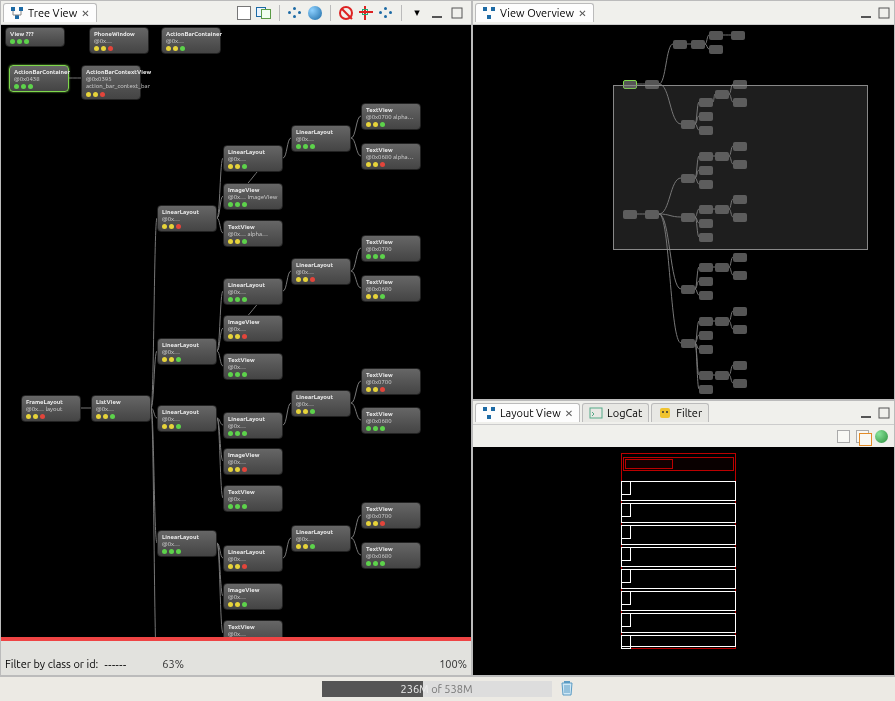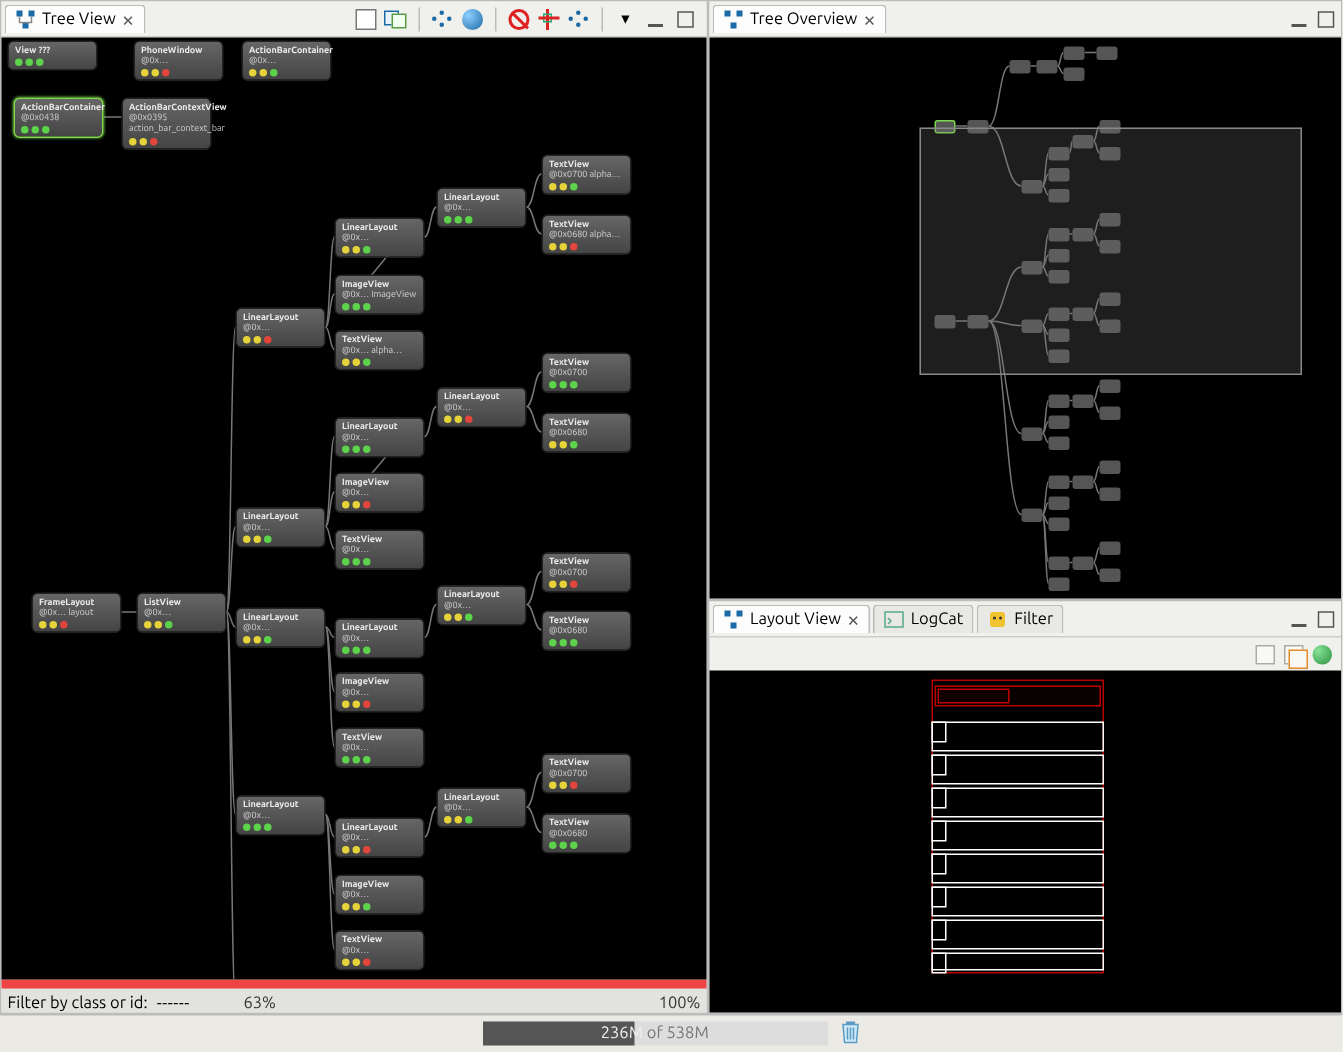--- a/index.html
+++ b/index.html
@@ -90,26 +90,26 @@
     overflow: hidden;
   }
   .layout-content {
     flex: 1;
     background: #000;
     position: relative;
     overflow: hidden;
   }
   .footerbar {
     display: flex;
-    align-items: flex-end;
+    align-items: flex-start;
     height: 22px;
     background: #e2e2de;
-    border-top: 6px solid #ef4444;
+    border-top: 4px solid #ef4444;
     font-size: 11px;
-    padding: 0 4px;
+    padding: 17px 4px;
     gap: 6px;
   }
   .zoom-link { color: #333; cursor: pointer; }
   .filter-input {
     border: none;
     background: transparent;
     font-size: 11px;
     width: 40px;
   }
 
@@ -683,21 +683,21 @@
     <div class="panel">
       <div class="tabbar">
         <div class="tab">
           <span>
             <svg class="svg16" viewBox="0 0 14 14">
                 <rect x="1" y="1" width="4" height="4" fill="#1c6aa5"></rect>
                 <rect x="9" y="1" width="4" height="4" fill="#1c6aa5"></rect>
                 <rect x="5" y="9" width="4" height="4" fill="#1c6aa5"></rect>
               </svg>
           </span>
-          <span>Tree Overview</span>
+          <span>View Overview</span>
           <span class="close">✕</span>
         </div>
         <div class="spacer"></div>
         <span class="icon-btn">
             <svg class="svg16" viewBox="0 0 14 14">
               <rect x="2" y="10" width="10" height="2" fill="#555"></rect>
             </svg>
           </span>
         <span class="icon-btn">
             <svg class="svg16" viewBox="0 0 14 14">

